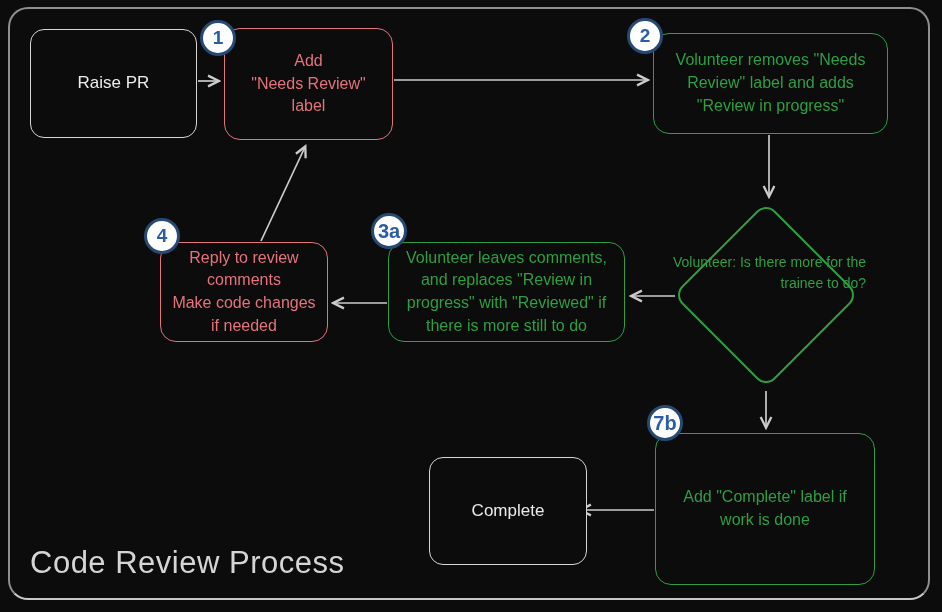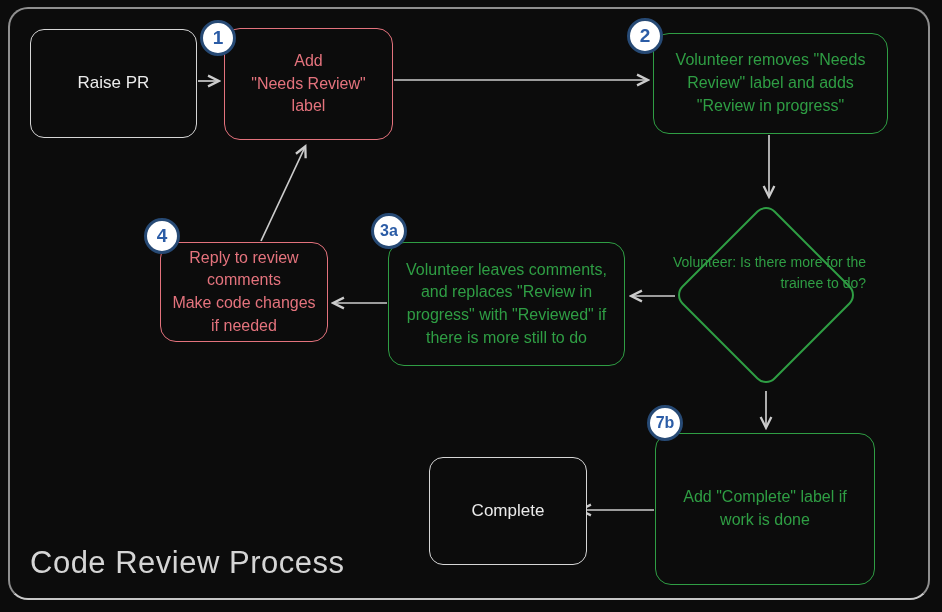--- a/index.html
+++ b/index.html
@@ -66,21 +66,21 @@
     border: 3px solid #274a75;
     box-sizing: border-box;
     display: flex;
     align-items: center;
     justify-content: center;
     color: #2b5ca6;
     font-weight: bold;
     font-size: 19px;
     z-index: 5;
   }
-  .badge.small { font-size: 16px; }
+  .badge.small { font-size: 20px; }
   .diagram-title {
     position: absolute;
     left: 30px; top: 545px;
     font-size: 31px;
     font-weight: 500;
     color: #d5d5d5;
     letter-spacing: 0.5px;
   }
 </style>
 </head>
@@ -122,21 +122,21 @@
   <div class="node green" style="left:653px; top:33px; width:235px; height:101px;">
     <div class="node-label">Volunteer removes "Needs
 Review" label and adds
 "Review in progress"</div>
   </div>
 
   <div class="diamond-label">Volunteer:
 Is there more for
 the trainee to do?</div>
 
-  <div class="node green" style="left:388px; top:242px; width:237px; height:124px;">
+  <div class="node green" style="left:388px; top:242px; width:237px; height:100px;">
     <div class="node-label">Volunteer leaves comments,
 and replaces "Review in
 progress" with "Reviewed" if
 there is more still to do</div>
   </div>
 
   <div class="node red" style="left:160px; top:242px; width:168px; height:100px;">
     <div class="node-label">Reply to review
 comments
 Make code changes

